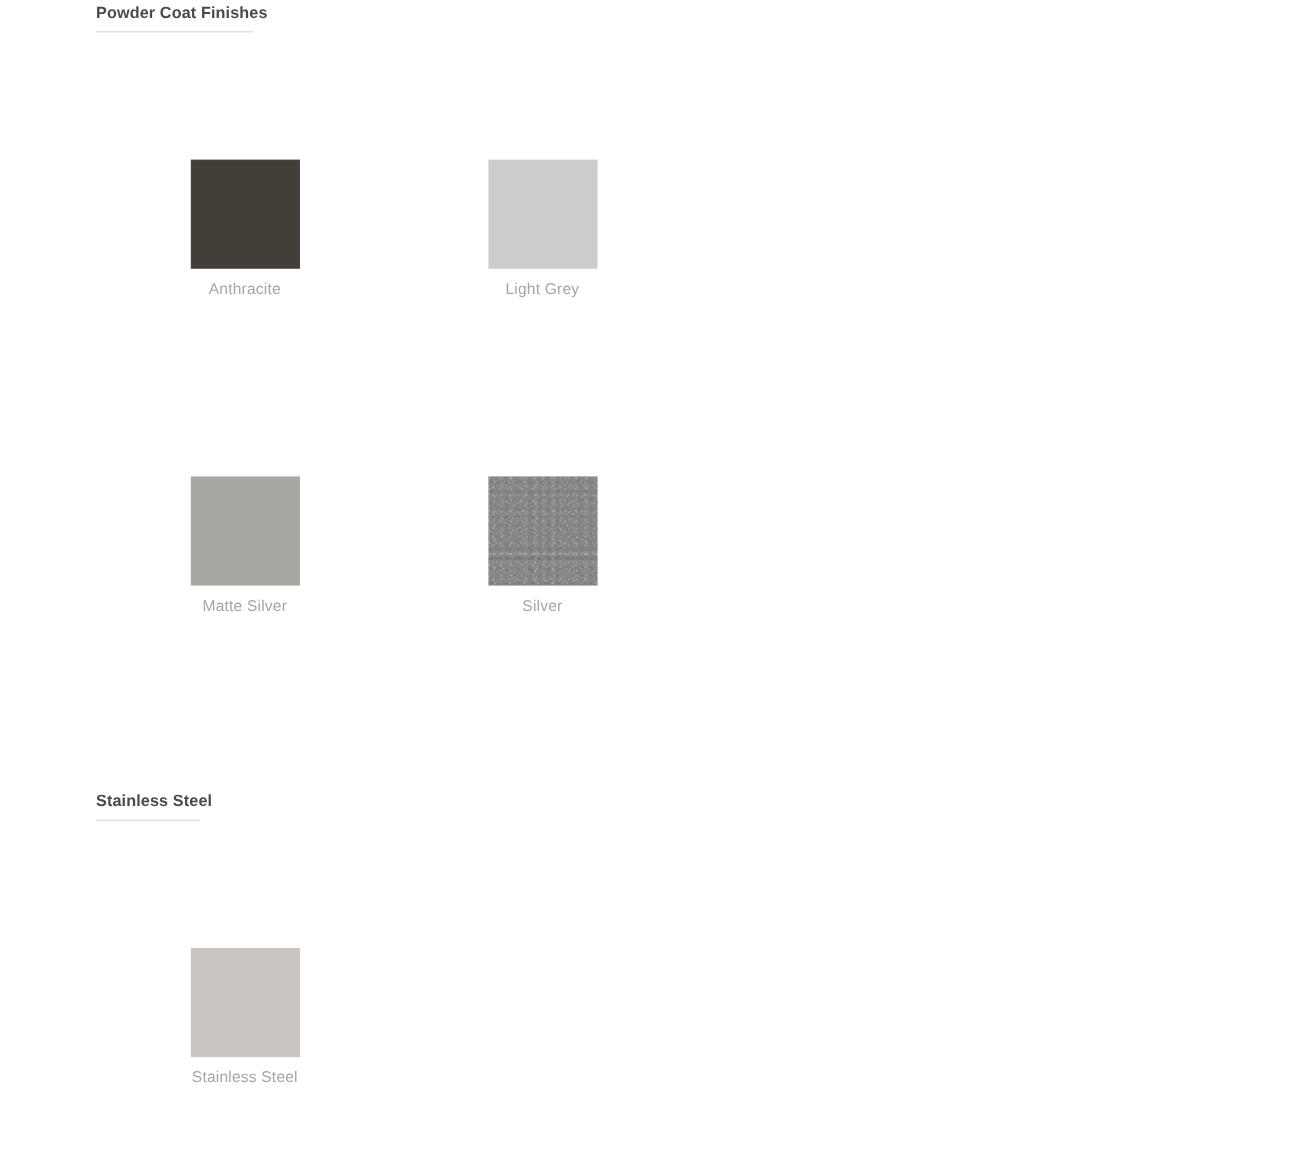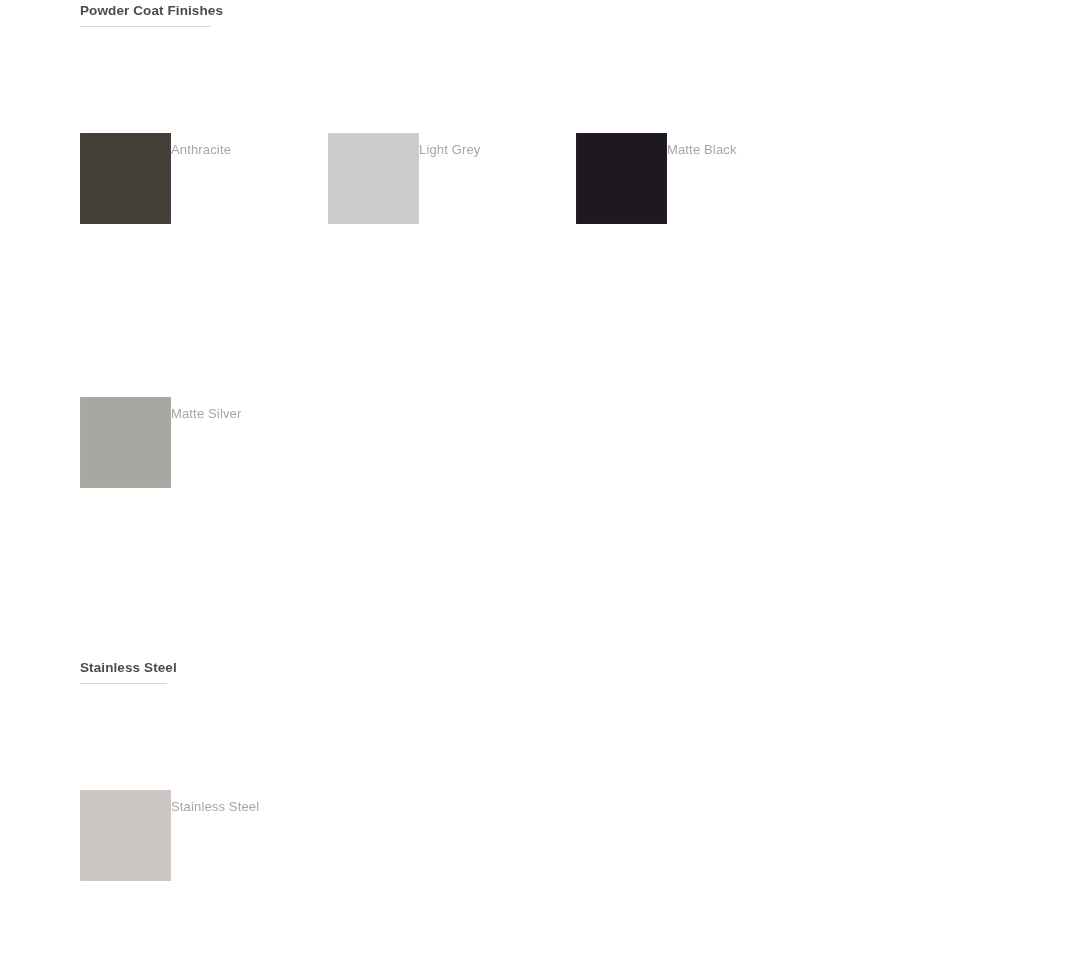--- a/index.html
+++ b/index.html
@@ -54,21 +54,22 @@
     grid-template-columns: repeat(4, 248px);
     column-gap: 0px;
   }
   .swatch-grid.row-powder-1 { top: 133px; }
   .swatch-grid.row-powder-2 { top: 397px; }
   .swatch-grid.row-stainless { top: 790px; }
 
   .swatch-cell {
     width: 248px;
     display: flex;
-    flex-direction: row;
+    flex-direction: column;
+    align-items: center;
   }
 
   .swatch-chip {
     width: 91px;
     height: 91px;
     position: relative;
     background-repeat: no-repeat;
   }
   
   .swatch-chip::after {
@@ -132,35 +133,35 @@
       <div class="swatch-chip" style="background-color: rgb(67, 63, 56);"></div>
       <div class="swatch-label">Anthracite</div>
     </div>
 
 
     <div class="swatch-cell">
       <div class="swatch-chip" style="background-color: rgb(204, 204, 202);"></div>
       <div class="swatch-label">Light Grey</div>
     </div>
 
-    <div class="swatch-cell">
-      <div class="swatch-chip" style="background-color: rgb(30, 24, 32);"></div>
-      <div class="swatch-label">Matte Black</div>
-    </div>
   </div>
 
   <div class="swatch-grid row-powder-2">
 
     <div class="swatch-cell">
       <div class="swatch-chip" style="background-color: rgb(168, 167, 162);"></div>
       <div class="swatch-label">Matte Silver</div>
     </div>
 
 
 
+    <div class="swatch-cell">
+      <div class="swatch-chip textured" style="background-color: rgb(135, 135, 135);"></div>
+      <div class="swatch-label">Silver</div>
+    </div>
   </div>
 
   <div class="section-heading stainless">
     <span>Stainless Steel</span>
     <span class="rule"></span>
   </div>
 
   <div class="swatch-grid row-stainless">
 
     <div class="swatch-cell">

